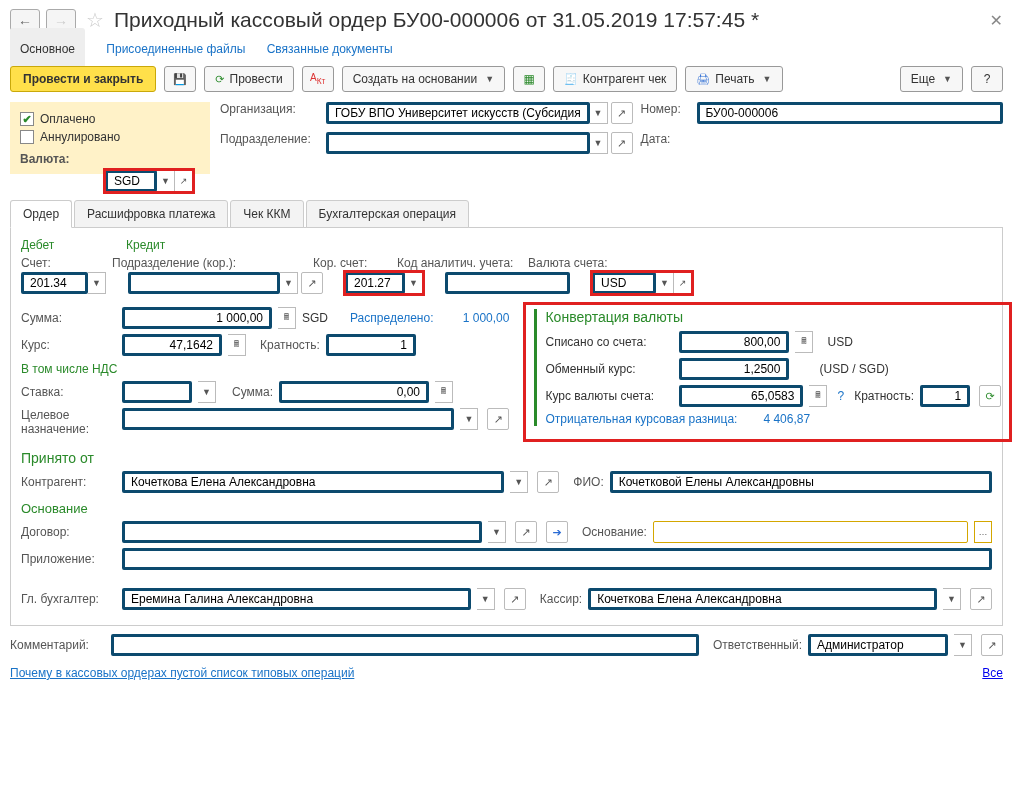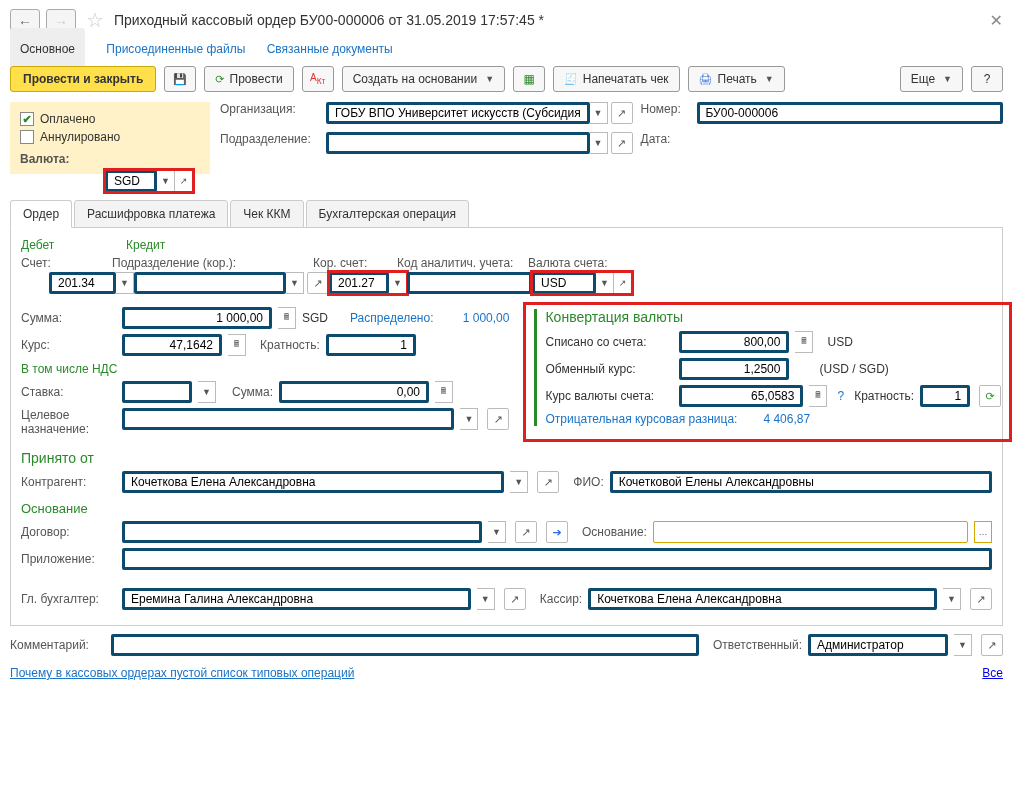--- a/index.html
+++ b/index.html
@@ -12,21 +12,21 @@
     width: 1013px;
   }
   .page { padding: 6px 10px 10px 10px; }
   .titlebar { display: flex; align-items: center; gap: 6px; padding: 2px 0 8px 0; }
   .nav-btn {
     width: 30px; height: 22px; border: 1px solid #aaa; border-radius: 3px;
     background: #f5f5f5; display: inline-flex; align-items: center; justify-content: center;
     font-size: 14px; color: #666;
   }
   .star { font-size: 20px; color: #ccc; margin: 0 4px; }
-  .title-text { font-size: 14px; font-weight: normal; color: #333; flex: 1; }
+  .title-text { font-size: 21px; font-weight: normal; color: #333; flex: 1; }
   .close-x { font-size: 16px; color: #888; }
   .subnav { padding: 2px 0 10px 0; }
   .subnav span { margin-right: 18px; }
   .subnav .active {
     background: #eee; padding: 14px 10px; border-radius: 3px; color: #333;
   }
   .subnav a { color: #1a73c7; text-decoration: none; }
   .toolbar { display: flex; gap: 8px; align-items: center; padding-bottom: 10px; }
   .btn {
     border: 1px solid #999; border-radius: 3px; background: #f7f7f7;
@@ -132,21 +132,21 @@
       </div>
     <div class="btn">
         <span>Создать на основании</span>
         <span class="dd-arrow">▼</span>
       </div>
     <div class="btn btn-icon">
         <span style="color:#2a8a2a">▦</span>
       </div>
     <div class="btn">
         <span class="mini-icon">🧾</span>
-        <span>Напечатать чек</span>
+        <span>Контрагент чек</span>
       </div>
     <div class="btn">
         <span class="mini-icon" style="color:#2a6bd4">🖨</span>
         <span>Печать</span>
         <span class="dd-arrow">▼</span>
       </div>
     <div class="spacer"></div>
     <div class="btn">
         <span>Еще</span>
         <span class="dd-arrow">▼</span>
@@ -227,21 +227,21 @@
     </div>
 
     <div style="display:flex; gap:6px; margin-top:4px; align-items:flex-end;">
       <div style="width:85px" class="lbl">Счет:</div>
       <div style="width:195px" class="lbl">Подразделение (кор.):</div>
       <div style="width:78px" class="lbl">Кор. счет:</div>
       <div style="width:125px" class="lbl">Код аналитич. учета:</div>
       <div style="width:100px" class="lbl">Валюта счета:</div>
     </div>
 
-    <div style="display:flex; gap:0; margin-top:2px; align-items:center;margin-left:28px;">
+    <div style="display:flex; gap:22px; margin-top:2px; align-items:center;">
       <div style="width:85px; display:flex;">
         <div class="inp" style="flex:1">
             <input value="201.34" style="">
           </div>
         <div class="sel-btn">▼</div>
       </div>
       <div style="width:195px; display:flex;">
         <div class="inp" style="flex:1">
             <input value="" style="">
           </div>

